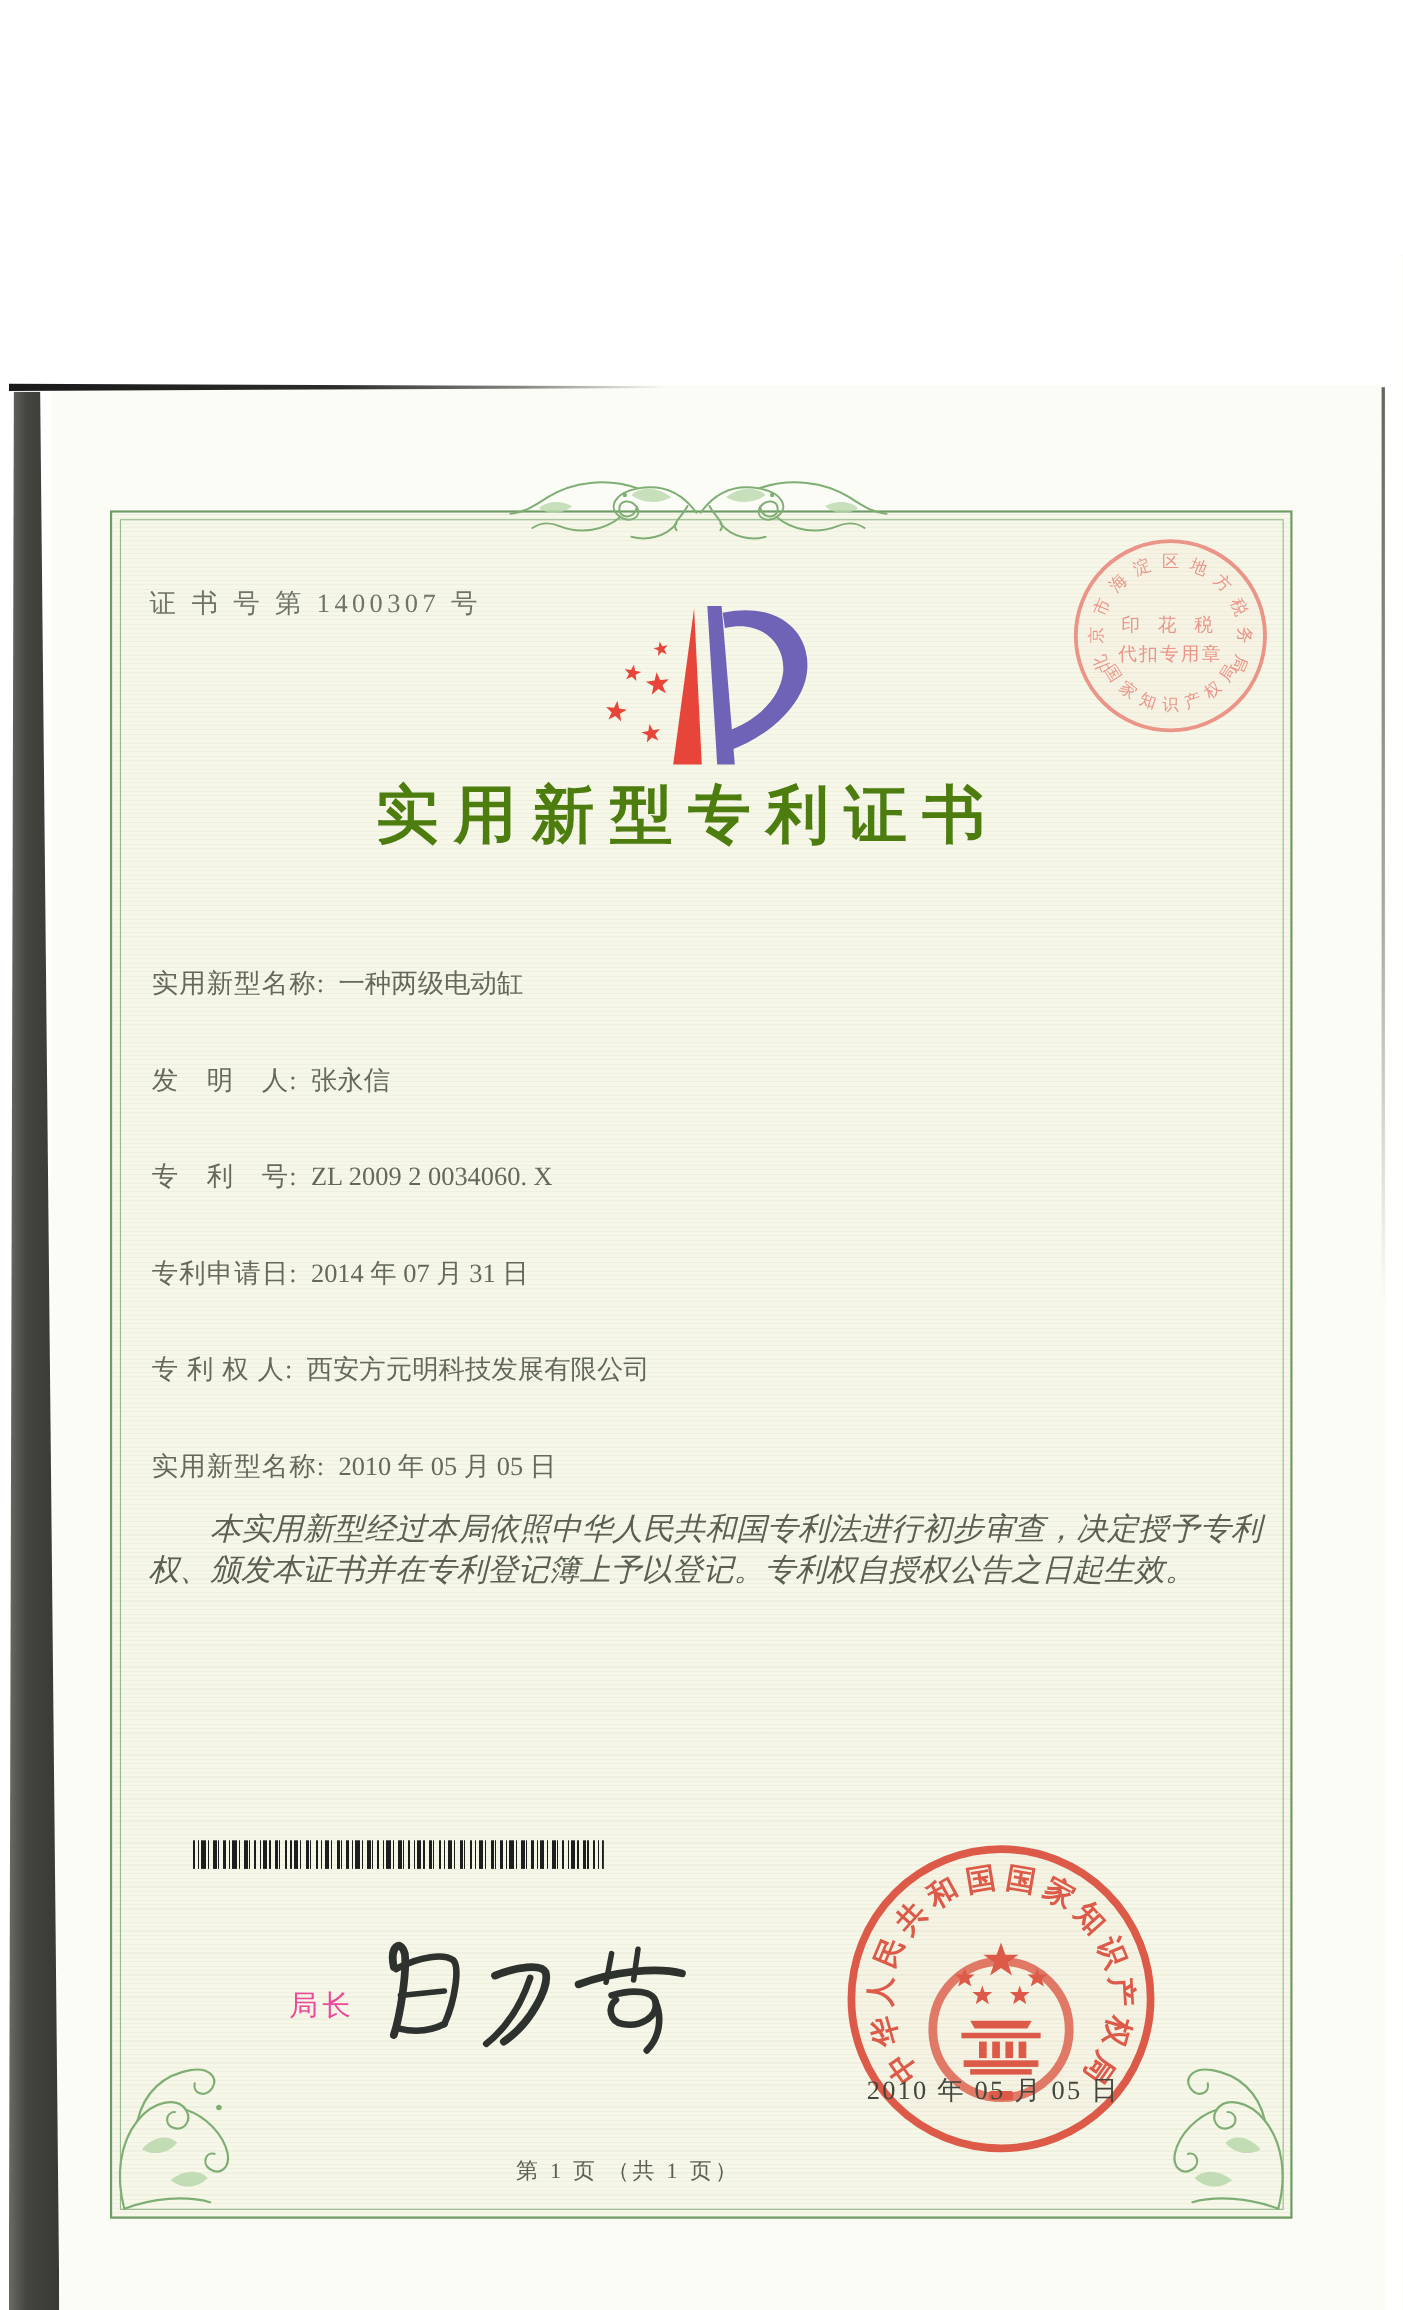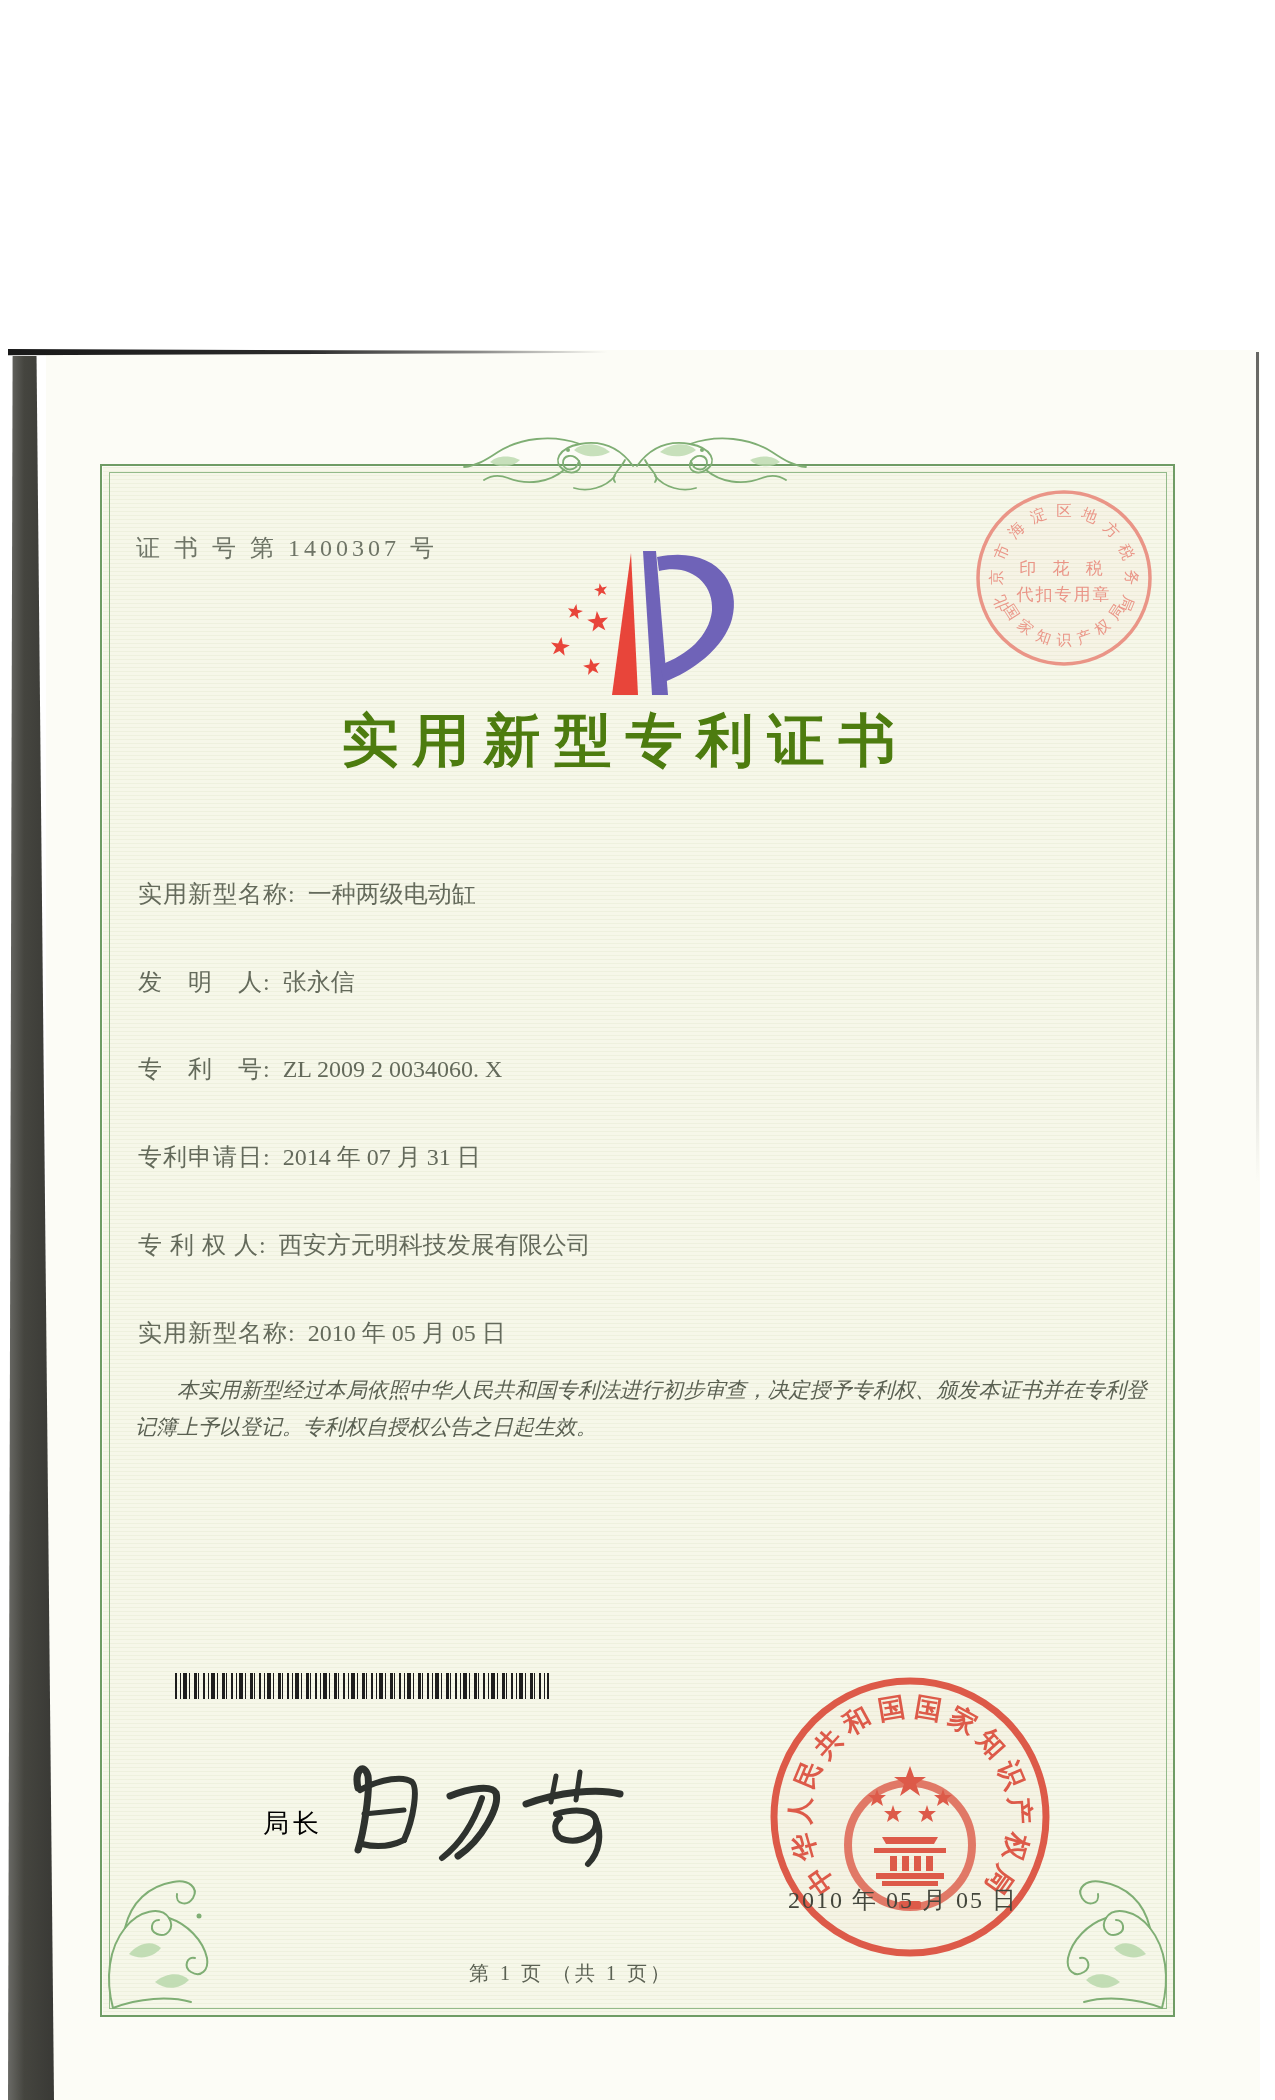--- a/index.html
+++ b/index.html
@@ -26,28 +26,28 @@
     background:repeating-linear-gradient(180deg,rgba(170,184,124,.10) 0 1px,rgba(255,255,255,0) 1px 4px),#f6f7e9;}
   #frame-outer{left:100px;top:464px;width:1075px;height:1553px;border:2.5px solid #6f9c65;box-sizing:border-box;}
   #frame-inner{left:109px;top:472px;width:1058px;height:1537px;border:1.2px solid #93ba8a;box-sizing:border-box;}
   
   #cert-no{left:136px;top:532px;font-size:24px;letter-spacing:4px;color:#6e7466;}
   #title{left:88px;top:703px;width:1075px;text-align:center;font-size:57px;font-weight:bold;
     color:#4d7c0f;letter-spacing:14px;}
   .field-row{left:138px;width:1010px;font-size:24px;color:#646a5b;white-space:nowrap;}
   .field-row .lb{letter-spacing:1px;font-family:Liberation Serif, serif;}
   .field-row .val{margin-left:12px;}
-  #paras{left:135px;top:1372px;width:1012px;font-size:21px;line-height:37px;color:#5a6052;
+  #paras{left:135px;top:1372px;width:1012px;font-size:28px;line-height:37px;color:#5a6052;
     text-align:justify;font-style:italic;}
   #paras p{margin:0;text-indent:2em;}
   #barcode{left:175px;top:1673px;width:374px;height:26px;background:
     repeating-linear-gradient(90deg,#1d1d1d 0 2px,transparent 2px 5px,#1d1d1d 5px 6px,
     transparent 6px 8px,#1d1d1d 8px 12px,transparent 12px 14px,#1d1d1d 14px 15px,
     transparent 15px 19px,#1d1d1d 19px 22px,transparent 22px 23px,#1d1d1d 23px 24px,transparent 24px 28px);}
-  #director{left:263px;top:1806px;font-size:26px;color:#000000;letter-spacing:4px;}
+  #director{left:263px;top:1806px;font-size:26px;color:#ec4899;letter-spacing:4px;}
   #footer{left:100px;top:1960px;width:942px;text-align:center;font-size:20px;
     letter-spacing:3px;color:#5a6052;}
   #seal-date{left:788px;top:1884px;font-size:24px;letter-spacing:2px;color:#43463c;z-index:12;}
   svg text{font-family:"Liberation Serif","DejaVu Serif",serif;}
   #seal-main{left:760px;top:1667px;z-index:10;opacity:.95;}
   #stamp-tax{left:964px;top:478px;opacity:.9;}
   #sig{left:330px;top:1748px;}
   #logo{left:520px;top:545px;}
   #orn-top{left:450px;top:430px;}
   .corner{z-index:3;}

